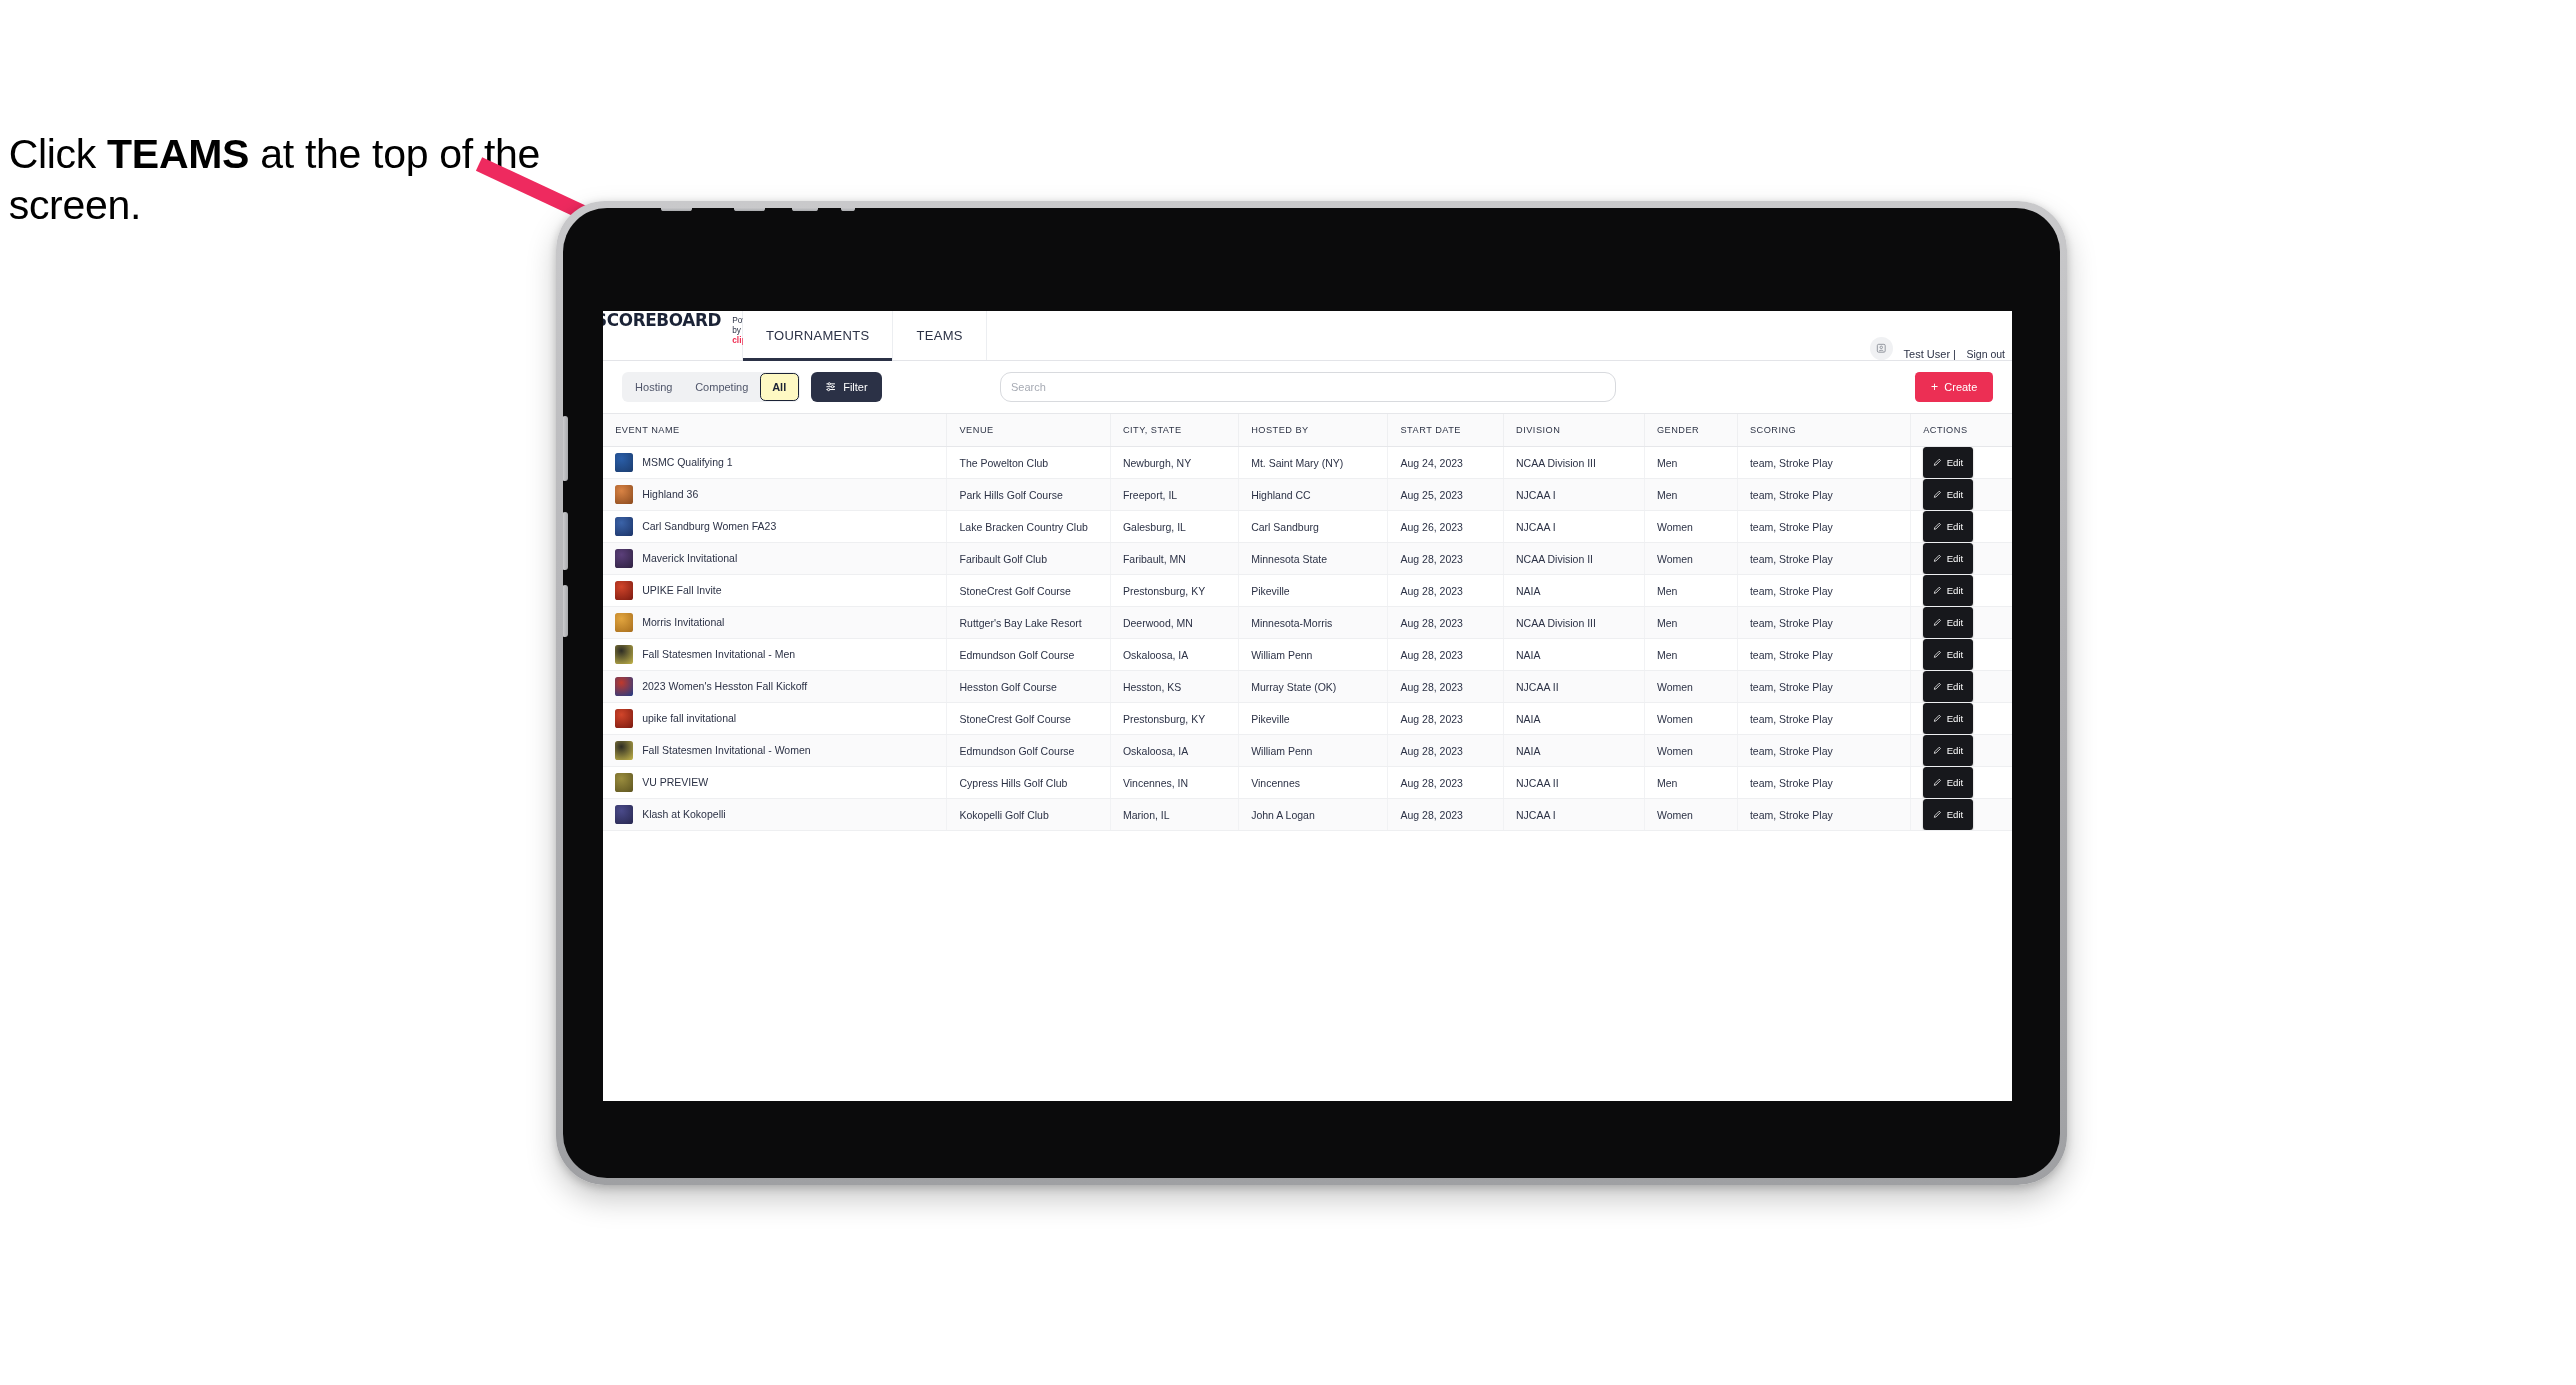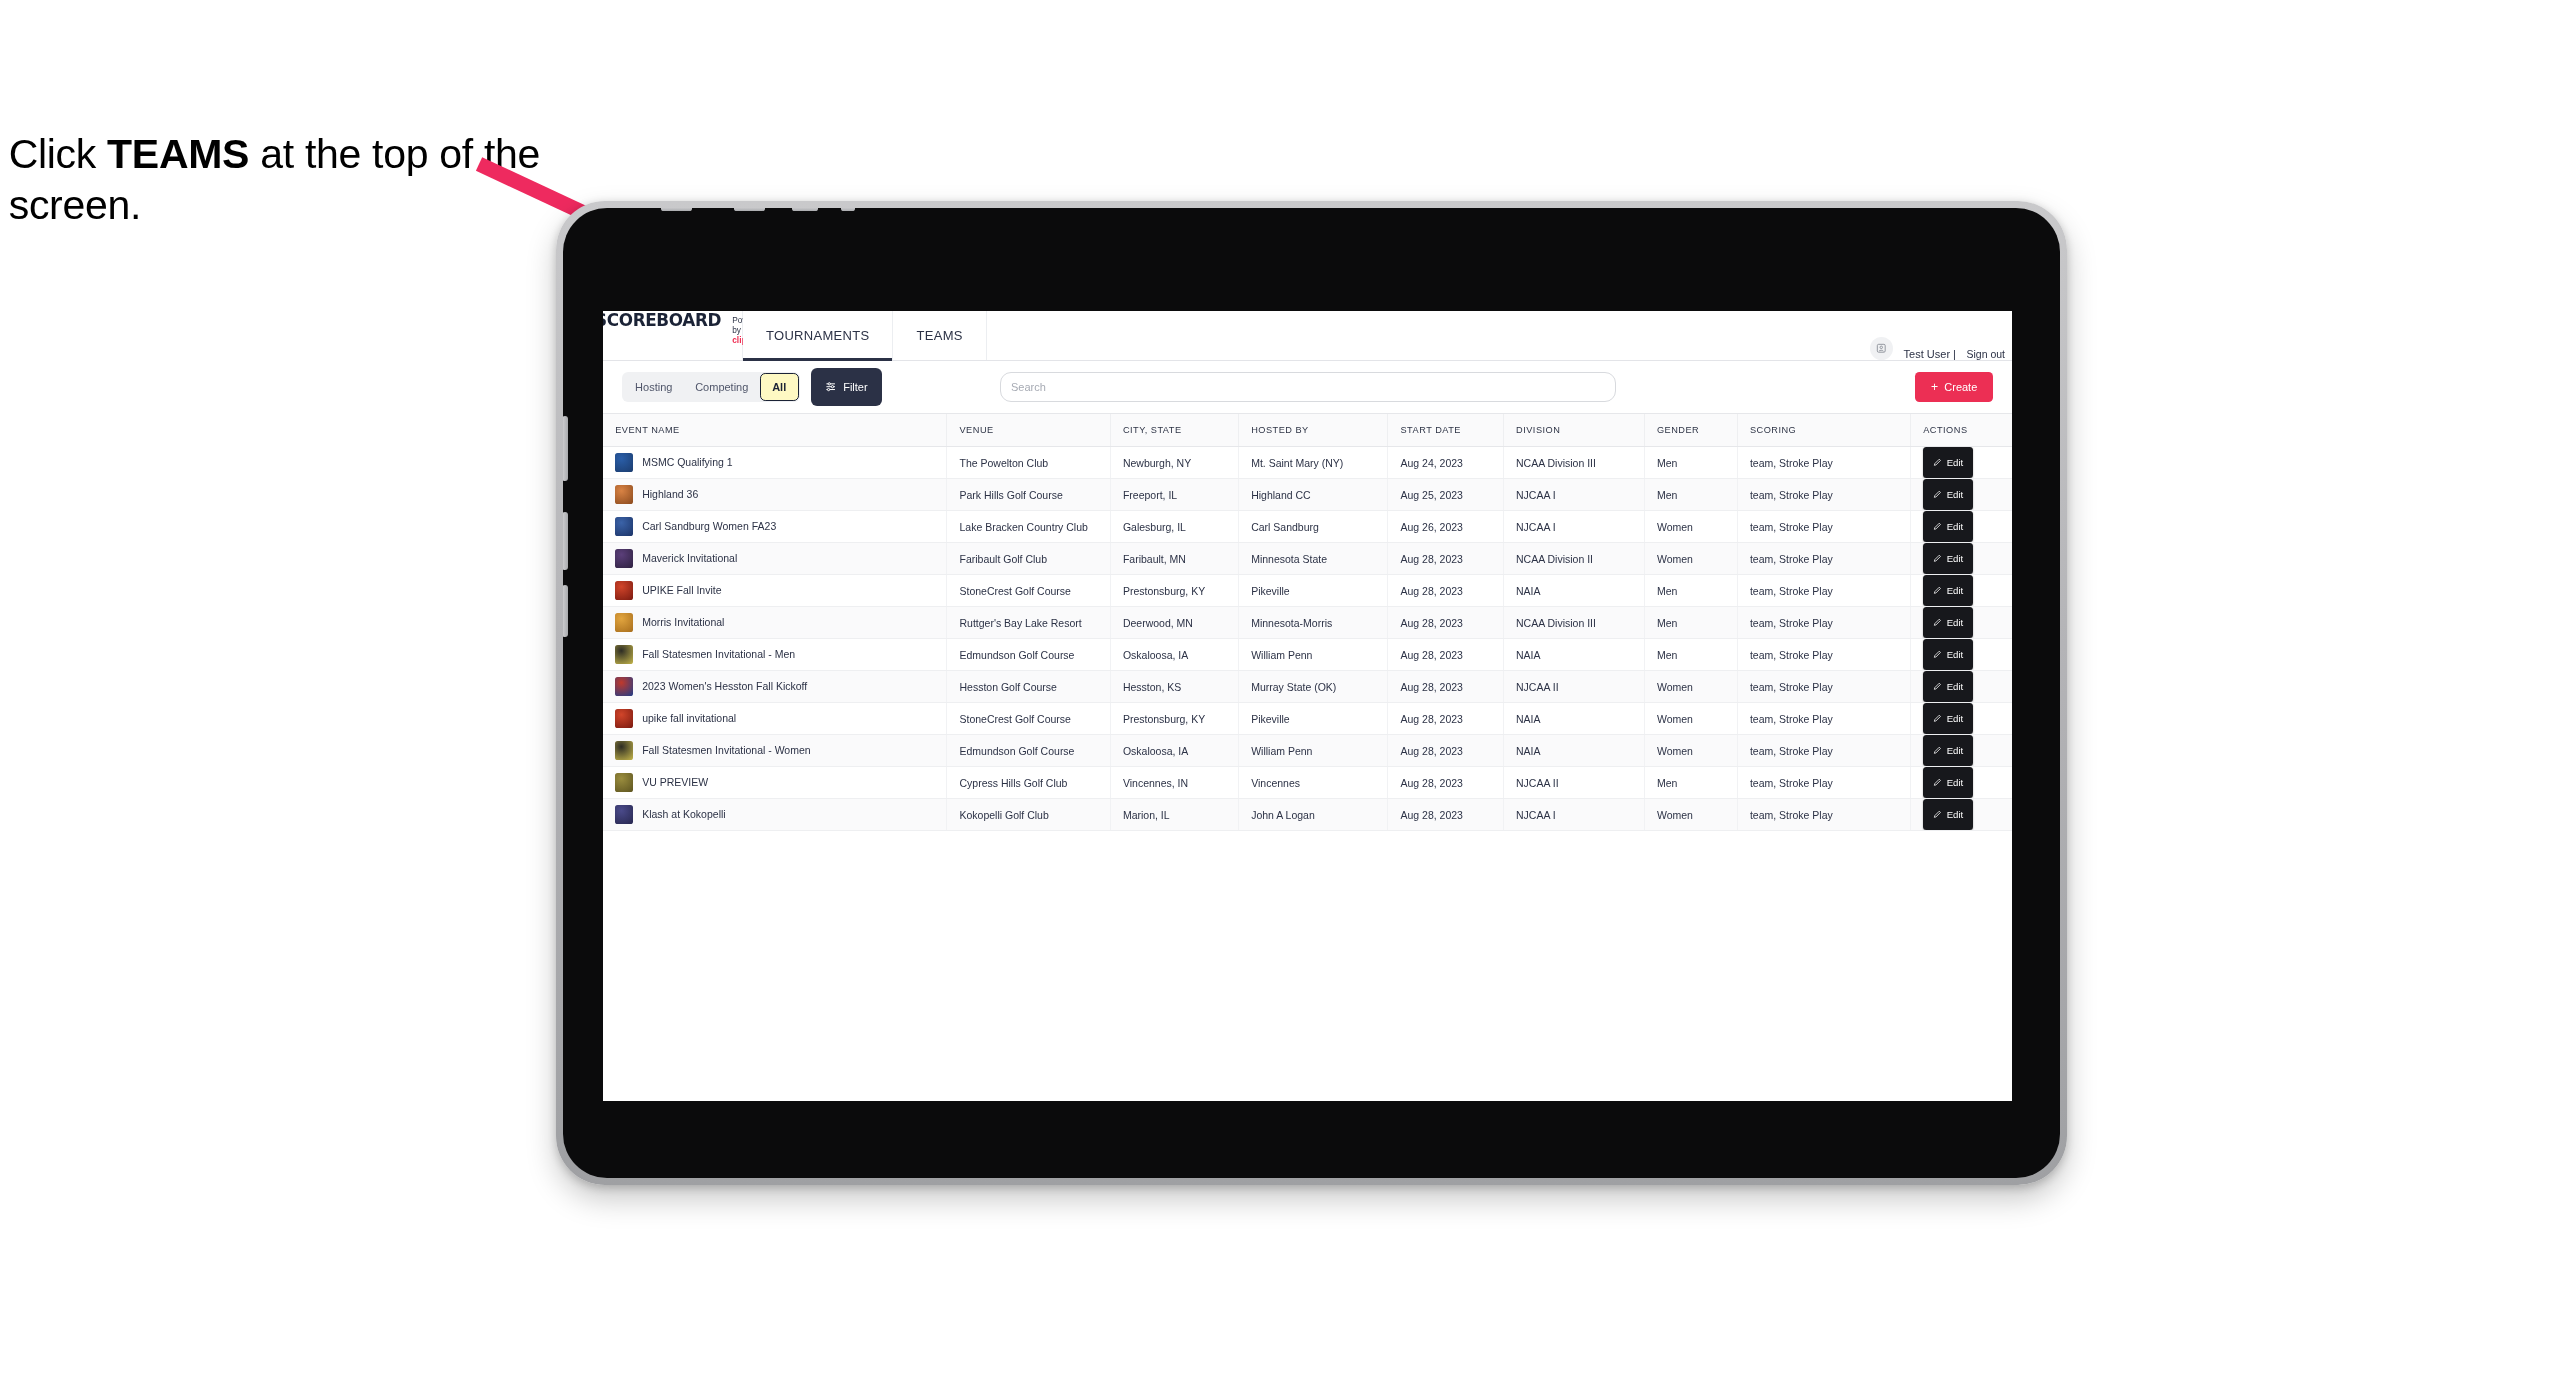--- a/index.html
+++ b/index.html
@@ -148,21 +148,21 @@
     border-radius: 5.2px; cursor:pointer;
   }
   .seg.active {
     background:#fef9c3; color:#1b2336;
     border:0.9px solid #1b2336;
     font-weight: 700;
     height: 28px;
   }
   #filterbtn {
     margin-left: 10.5px;
-    height: 38px;
+    height: 30px;
     background:#2b3146;
     color:#fff;
     border-radius: 6.1px;
     display:flex; align-items:center; gap:7px;
     padding: 0 14px;
     font-size: 11px;
     cursor:pointer;
   }
   #searchwrap {
     position:absolute; left: 50%; transform: translateX(-50%);

